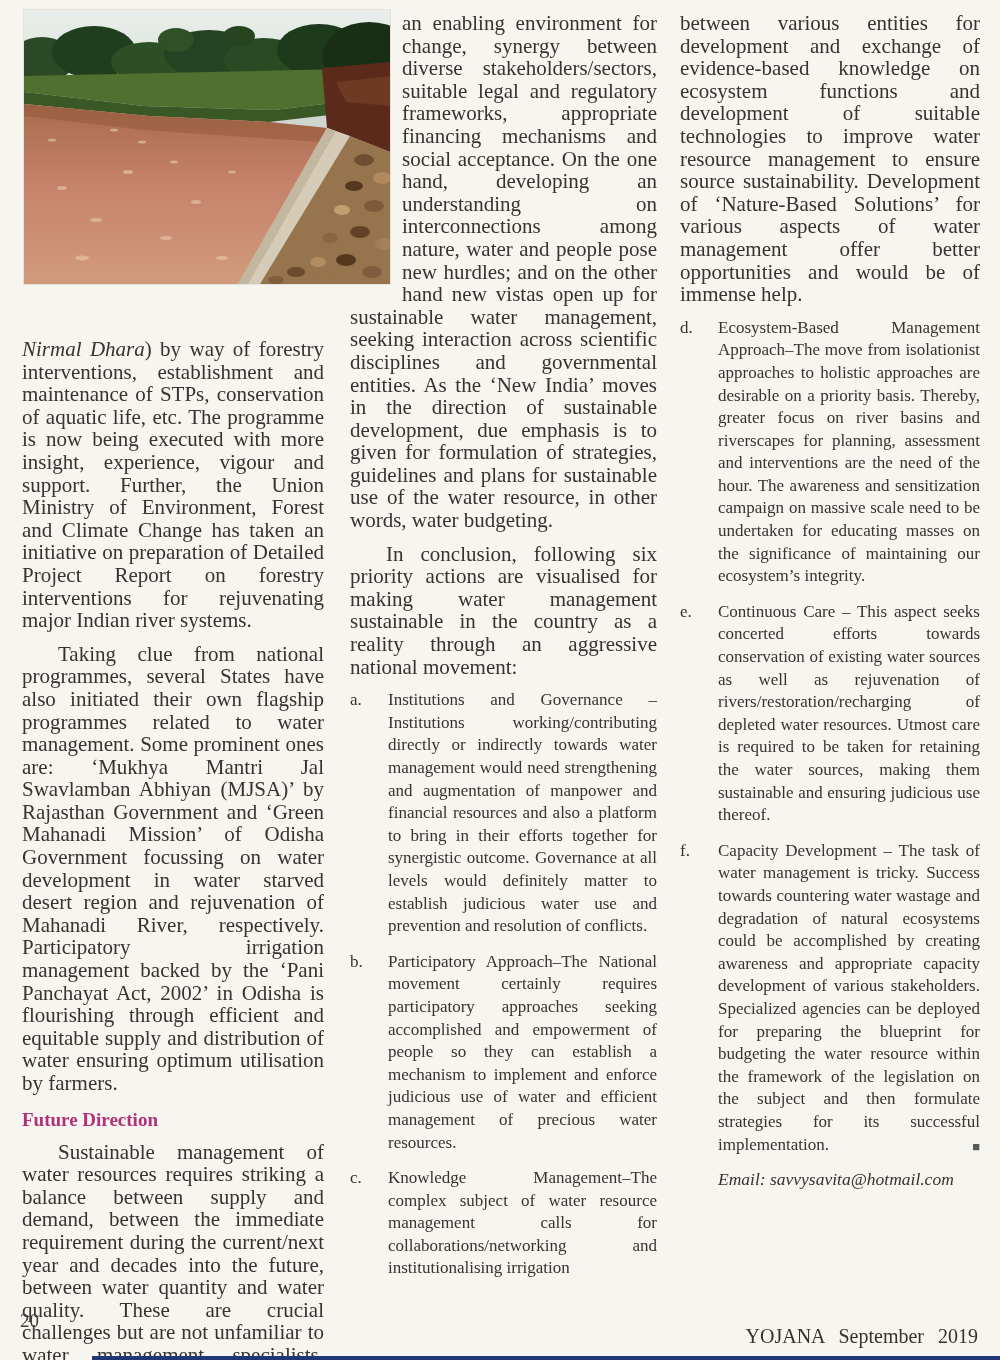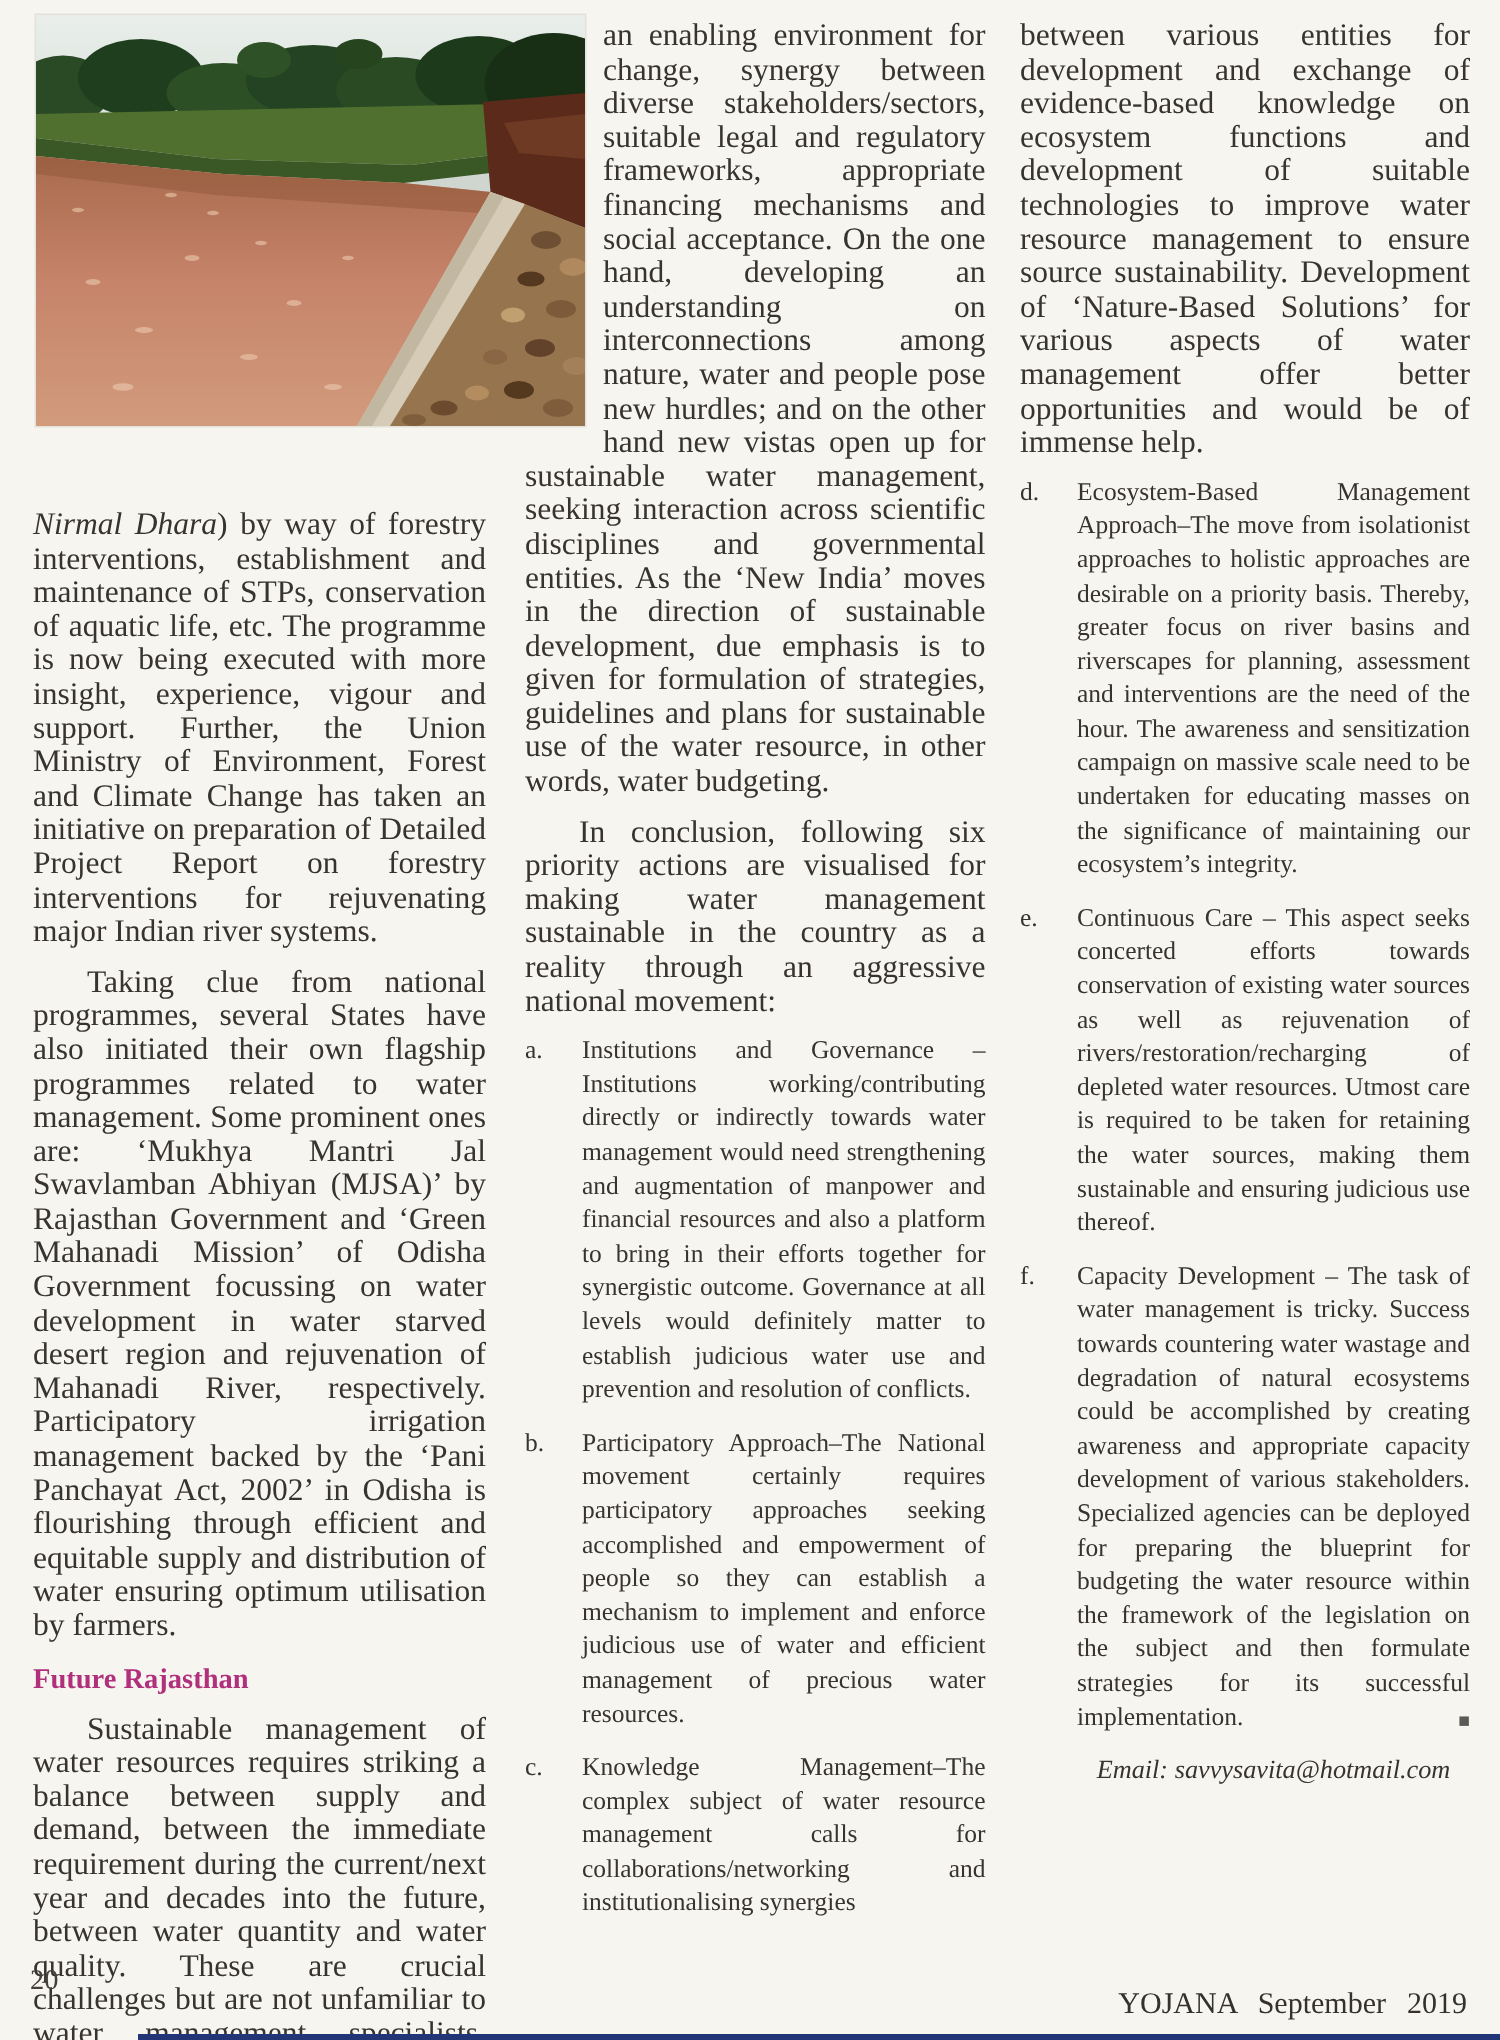--- a/index.html
+++ b/index.html
@@ -36,21 +36,21 @@
   .li{display:flex;margin:0 0 13px 0;font-size:17px;line-height:22.6px;}
   .li .m{flex:none;width:38px;text-align:left;}
   .li .t{flex:1;text-align:justify;position:relative;}
   .cont-indent{margin-left:38px;}
   .endmark{
     position:absolute;right:0;bottom:3px;
     font-size:13px;line-height:13px;color:#5a5a58;
   }
   .email-line{
     margin:4px 0 0 38px;
-    font-size:17.5px;font-style:italic;text-align:center;
+    font-size:17.5px;font-style:italic;text-align:left;
   }
   .footer-pagenum{
     position:absolute;left:20px;bottom:28px;
     font-size:19px;color:#44413d;
   }
   .footer-journal{
     position:absolute;right:22px;bottom:12px;
     font-size:20px;color:#35322e;word-spacing:9px;
   }
   .footer-rule{
@@ -130,39 +130,39 @@
         <ellipse cx="272" cy="262" rx="9" ry="5" fill="#6b4a2e"></ellipse>
         <ellipse cx="300" cy="268" rx="8" ry="4" fill="#97744c"></ellipse>
         <ellipse cx="252" cy="270" rx="8" ry="4" fill="#7f5e3e"></ellipse>
       </g>
     </svg>
   </div>
 
   <div class="col col1">
     <p class="body-p"><em>Nirmal Dhara</em><span>) by way of forestry interventions, establishment and maintenance of STPs, conservation of aquatic life, etc. The programme is now being executed with more insight, experience, vigour and support. Further, the Union Ministry of Environment, Forest and Climate Change has taken an initiative on preparation of Detailed Project Report on forestry interventions for rejuvenating major Indian river systems.</span></p>
     <p class="body-p indent">Taking clue from national programmes, several States have also initiated their own flagship programmes related to water management. Some prominent ones are: ‘Mukhya Mantri Jal Swavlamban Abhiyan (MJSA)’ by Rajasthan Government and ‘Green Mahanadi Mission’ of Odisha Government focussing on water development in water starved desert region and rejuvenation of Mahanadi River, respectively. Participatory irrigation management backed by the ‘Pani Panchayat Act, 2002’ in Odisha is flourishing through efficient and equitable supply and distribution of water ensuring optimum utilisation by farmers.</p>
-    <h2 class="section-heading" style="color: rgb(177, 48, 124);">Future Rajasthan</h2>
+    <h2 class="section-heading" style="color: rgb(177, 48, 124);">Future Direction</h2>
     <p class="body-p indent">Sustainable management of water resources requires striking a balance between supply and demand, between the immediate requirement during the current/next year and decades into the future, between water quantity and water quality. These are crucial challenges but are not unfamiliar to water management specialists. Water conservation calls for creating</p>
   </div>
 
   <div class="col col2">
     <div class="photo-spacer"></div>
     <p class="body-p">an enabling environment for change, synergy between diverse stakeholders/sectors, suitable legal and regulatory frameworks, appropriate financing mechanisms and social acceptance. On the one hand, developing an understanding on interconnections among nature, water and people pose new hurdles; and on the other hand new vistas open up for sustainable water management, seeking interaction across scientific disciplines and governmental entities. As the ‘New India’ moves in the direction of sustainable development, due emphasis is to given for formulation of strategies, guidelines and plans for sustainable use of the water resource, in other words, water budgeting.</p>
     <p class="body-p indent">In conclusion, following six priority actions are visualised for making water management sustainable in the country as a reality through an aggressive national movement:</p>
     <div class="li">
       <span class="m">a.</span>
       <span class="t">Institutions and Governance – Institutions working/contributing directly or indirectly towards water management would need strengthening and augmentation of manpower and financial resources and also a platform to bring in their efforts together for synergistic outcome. Governance at all levels would definitely matter to establish judicious water use and prevention and resolution of conflicts.</span>
     </div>
     <div class="li">
       <span class="m">b.</span>
       <span class="t">Participatory Approach–The National movement certainly requires participatory approaches seeking accomplished and empowerment of people so they can establish a mechanism to implement and enforce judicious use of water and efficient management of precious water resources.</span>
     </div>
     <div class="li">
       <span class="m">c.</span>
-      <span class="t">Knowledge Management–The complex subject of water resource management calls for collaborations/networking and institutionalising synergies</span>
+      <span class="t">Knowledge Management–The complex subject of water resource management calls for collaborations/networking and institutionalising irrigation</span>
     </div>
   </div>
 
   <div class="col col3">
     <p class="body-p cont-indent">between various entities for development and exchange of evidence-based knowledge on ecosystem functions and development of suitable technologies to improve water resource management to ensure source sustainability. Development of ‘Nature-Based Solutions’ for various aspects of water management offer better opportunities and would be of immense help.</p>
     <div class="li">
       <span class="m">d.</span>
       <span class="t">Ecosystem-Based Management Approach–The move from isolationist approaches to holistic approaches are desirable on a priority basis. Thereby, greater focus on river basins and riverscapes for planning, assessment and interventions are the need of the hour. The awareness and sensitization campaign on massive scale need to be undertaken for educating masses on the significance of maintaining our ecosystem’s integrity.</span>
     </div>
     <div class="li">

